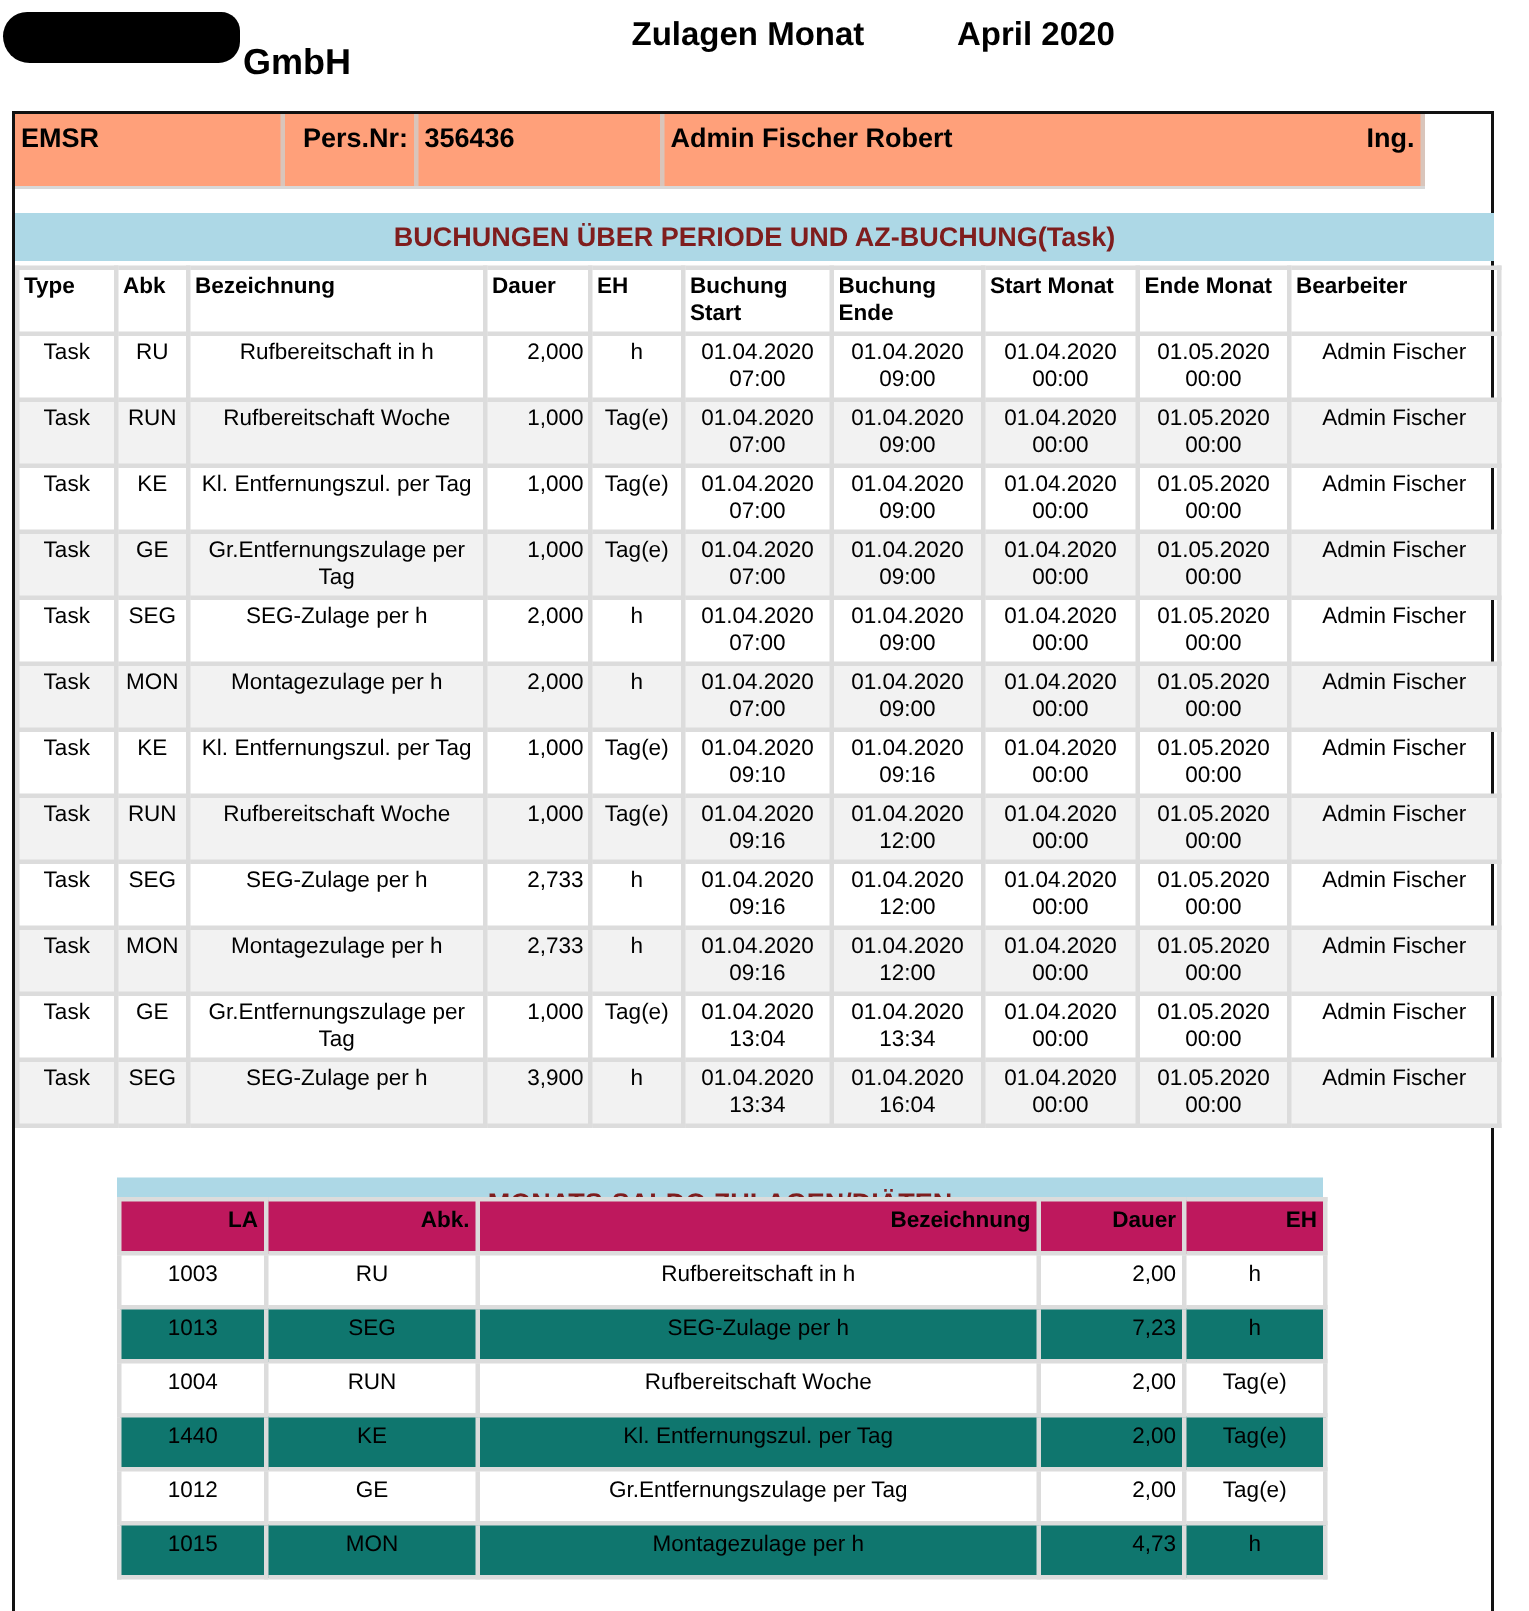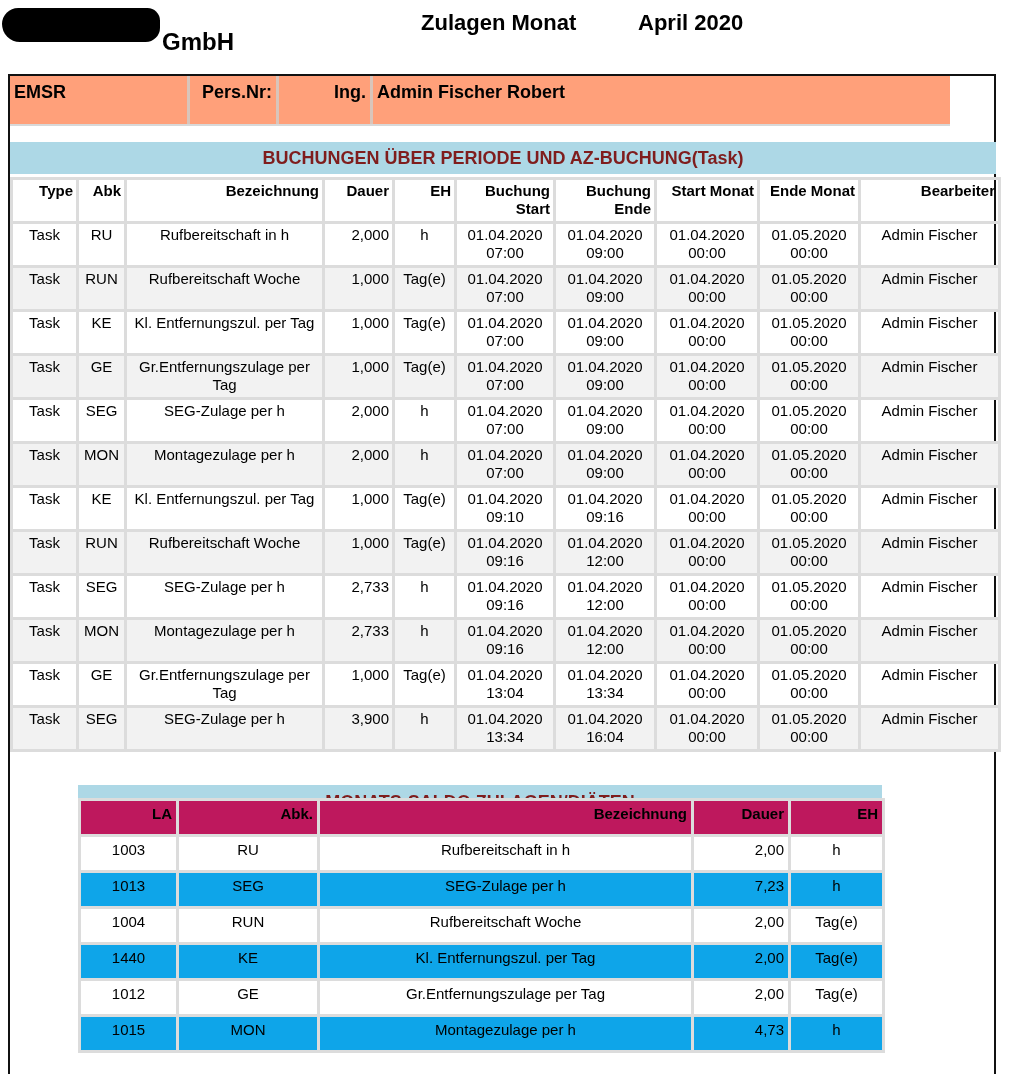--- a/index.html
+++ b/index.html
@@ -26,48 +26,49 @@
   .info-title { width: 94px; text-align: right; padding-right: 4px; }
   .info-name { flex: 1; border-right: none; }
 
   .section-title { position: absolute; background: #add8e6; color: #7f1d1d; font-weight: bold;
                    text-align: center; font-size: 18px; box-sizing: border-box; }
 
   table { border-collapse: collapse; position: absolute; font-size: 15px; }
   td, th { border: 3px solid #dcdcdc; box-sizing: border-box; vertical-align: top; }
 
   .t1 { left: 0; top: 101px; width: 988px; table-layout: fixed; }
-  .t1 th { height: 44px; padding: 2px 3px; font-weight: bold; text-align: right; line-height: 18px; }
+  .t1 th { height: 44px; padding: 2px 3px; font-weight: bold; text-align: left; line-height: 18px; }
   .t1 td { height: 44px; padding: 2px 3px; line-height: 18px; }
   .t1 tr.alt td { background: #f2f2f2; }
   .c { text-align: center; }
   .r { text-align: right; }
   .l { text-align: center; margin-left: 19px; }
 
   .t2 { left: 68px; top: 722px; width: 804px; table-layout: fixed; font-size: 15px; }
   .t2 th { height: 36px; padding: 4px 4px; font-weight: bold; text-align: right; background: #be185d; }
   .t2 td { height: 36px; padding: 4px 4px; }
-  .t2 tr.alt td { background: #0ea5e9; }
+  .t2 tr.alt td { background: #0f766e; }
 </style>
 </head>
 <body>
 
 <div class="doc-header">
   <div class="redaction"></div>
   <div class="company-suffix">GmbH</div>
   <div class="report-title">Zulagen Monat</div>
   <div class="report-period">April 2020</div>
 </div>
 
 <div class="frame">
   <div class="info-bar">
     <div class="info-cell info-dept">EMSR</div>
     <div class="info-cell info-persnr-label">Pers.Nr:</div>
+    <div class="info-cell info-persnr">356436</div>
+    <div class="info-cell info-name">Admin Fischer Robert</div>
     <div class="info-cell info-title">Ing.</div>
-    <div class="info-cell info-name">Admin Fischer Robert</div>
   </div>
 
   <div class="section-title" style="left:0; top:66px; width:986px; height:32px; line-height:32px;">BUCHUNGEN ÜBER PERIODE UND AZ-BUCHUNG(Task)</div>
 
   <table class="t1">
     <colgroup>
       <col style="width:66px">
         <col style="width:48px">
         <col style="width:198px">
         <col style="width:70px">

